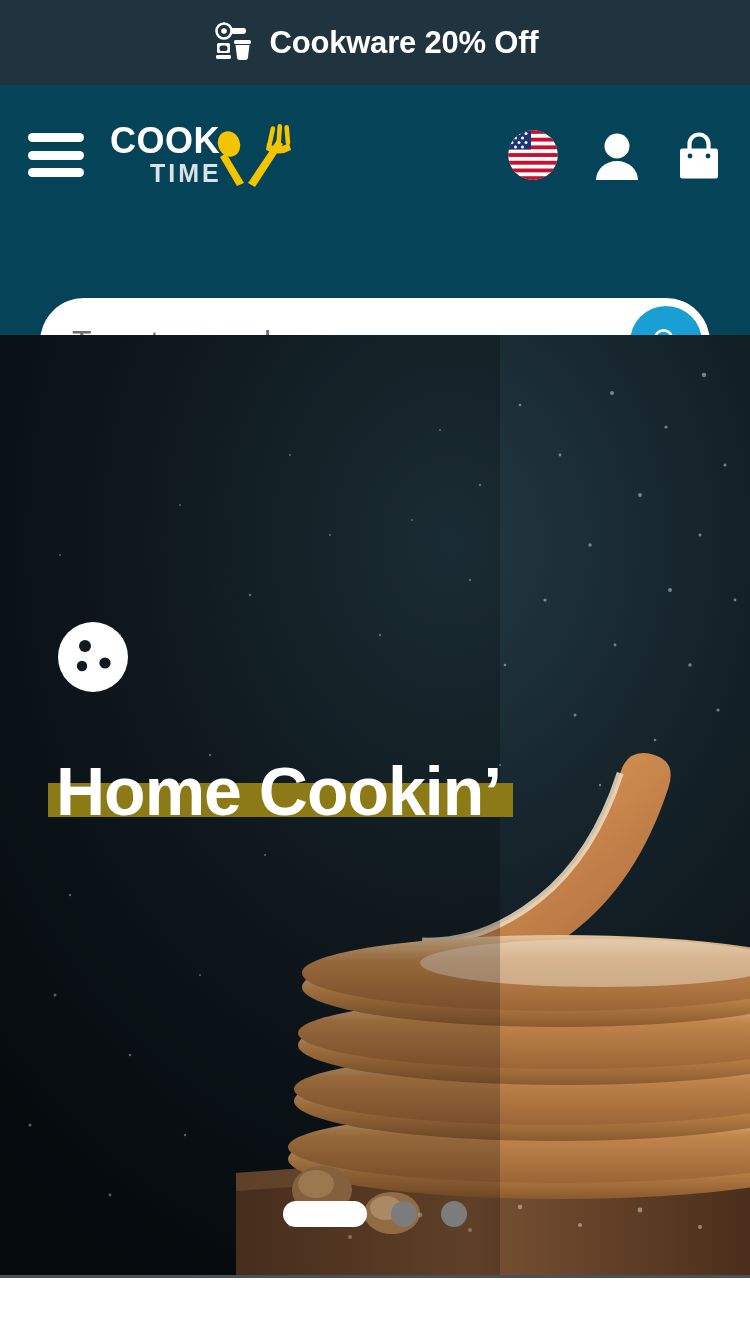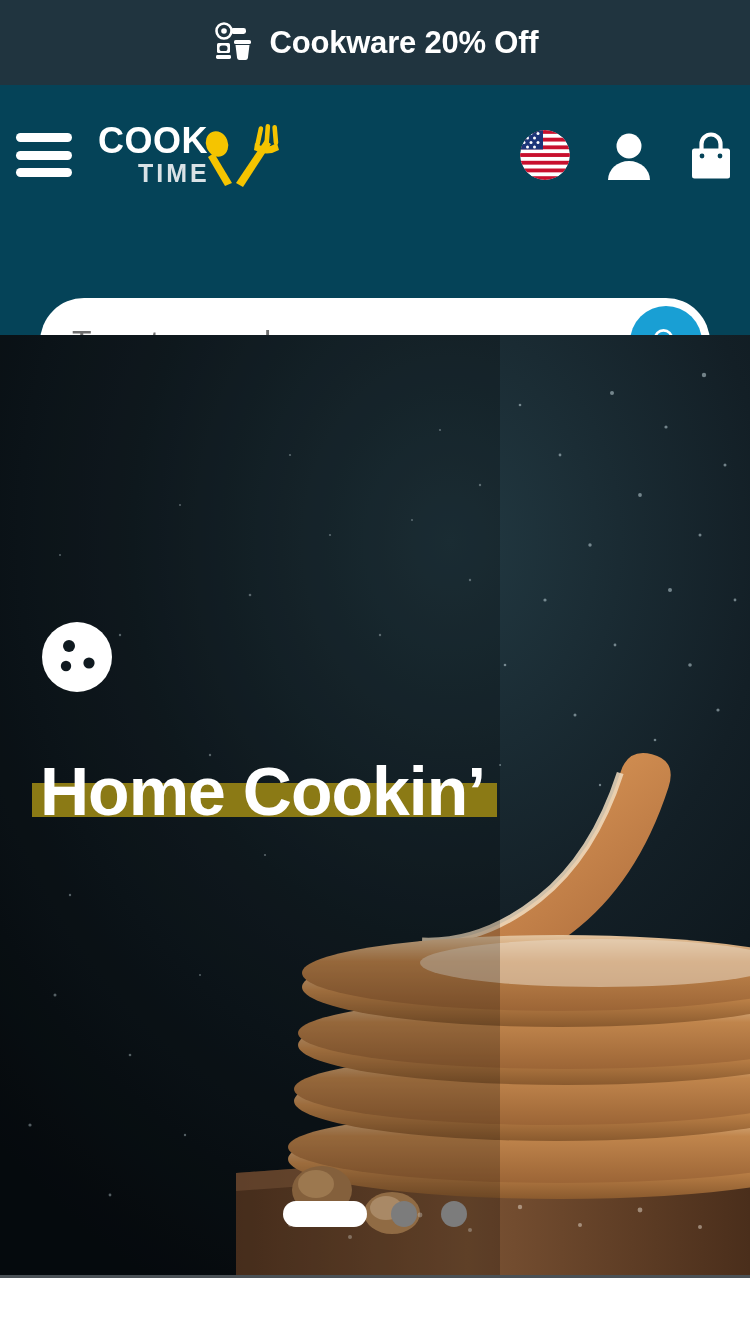--- a/index.html
+++ b/index.html
@@ -24,21 +24,21 @@
     color:#ffffff;
     font-size:31px;
     font-weight:bold;
     letter-spacing:-0.2px;
   }
 
   
   .header {
     height:250px;
     background:#054358;
-    padding:0 16px;
+    padding:0 28px;
     position:relative;
   }
   .header-row {
     height:140px;
     display:flex;
     align-items:center;
     justify-content:space-between;
   }
   .header-left { display:flex; align-items:center; gap:26px; }
 
@@ -90,21 +90,21 @@
   
   .hero {
     position:relative;
     height:940px;
     overflow:hidden;
     background:#0d171d;
   }
   .hero-bg { position:absolute; inset:0; }
   .hero-content {
     position:absolute;
-    left:40px; top:285px;
+    left:56px; top:285px;
     width:660px;
     z-index:5;
     text-decoration:underline;
   }
   .cookie-badge { display:block; width:74px; height:74px; margin-bottom:62px; }
 
   .hero-title-wrap { position:relative; display:inline-block; margin-bottom:22px; }
   .hero-title-hl {
     position:absolute;
     left:-8px; right:-12px;

